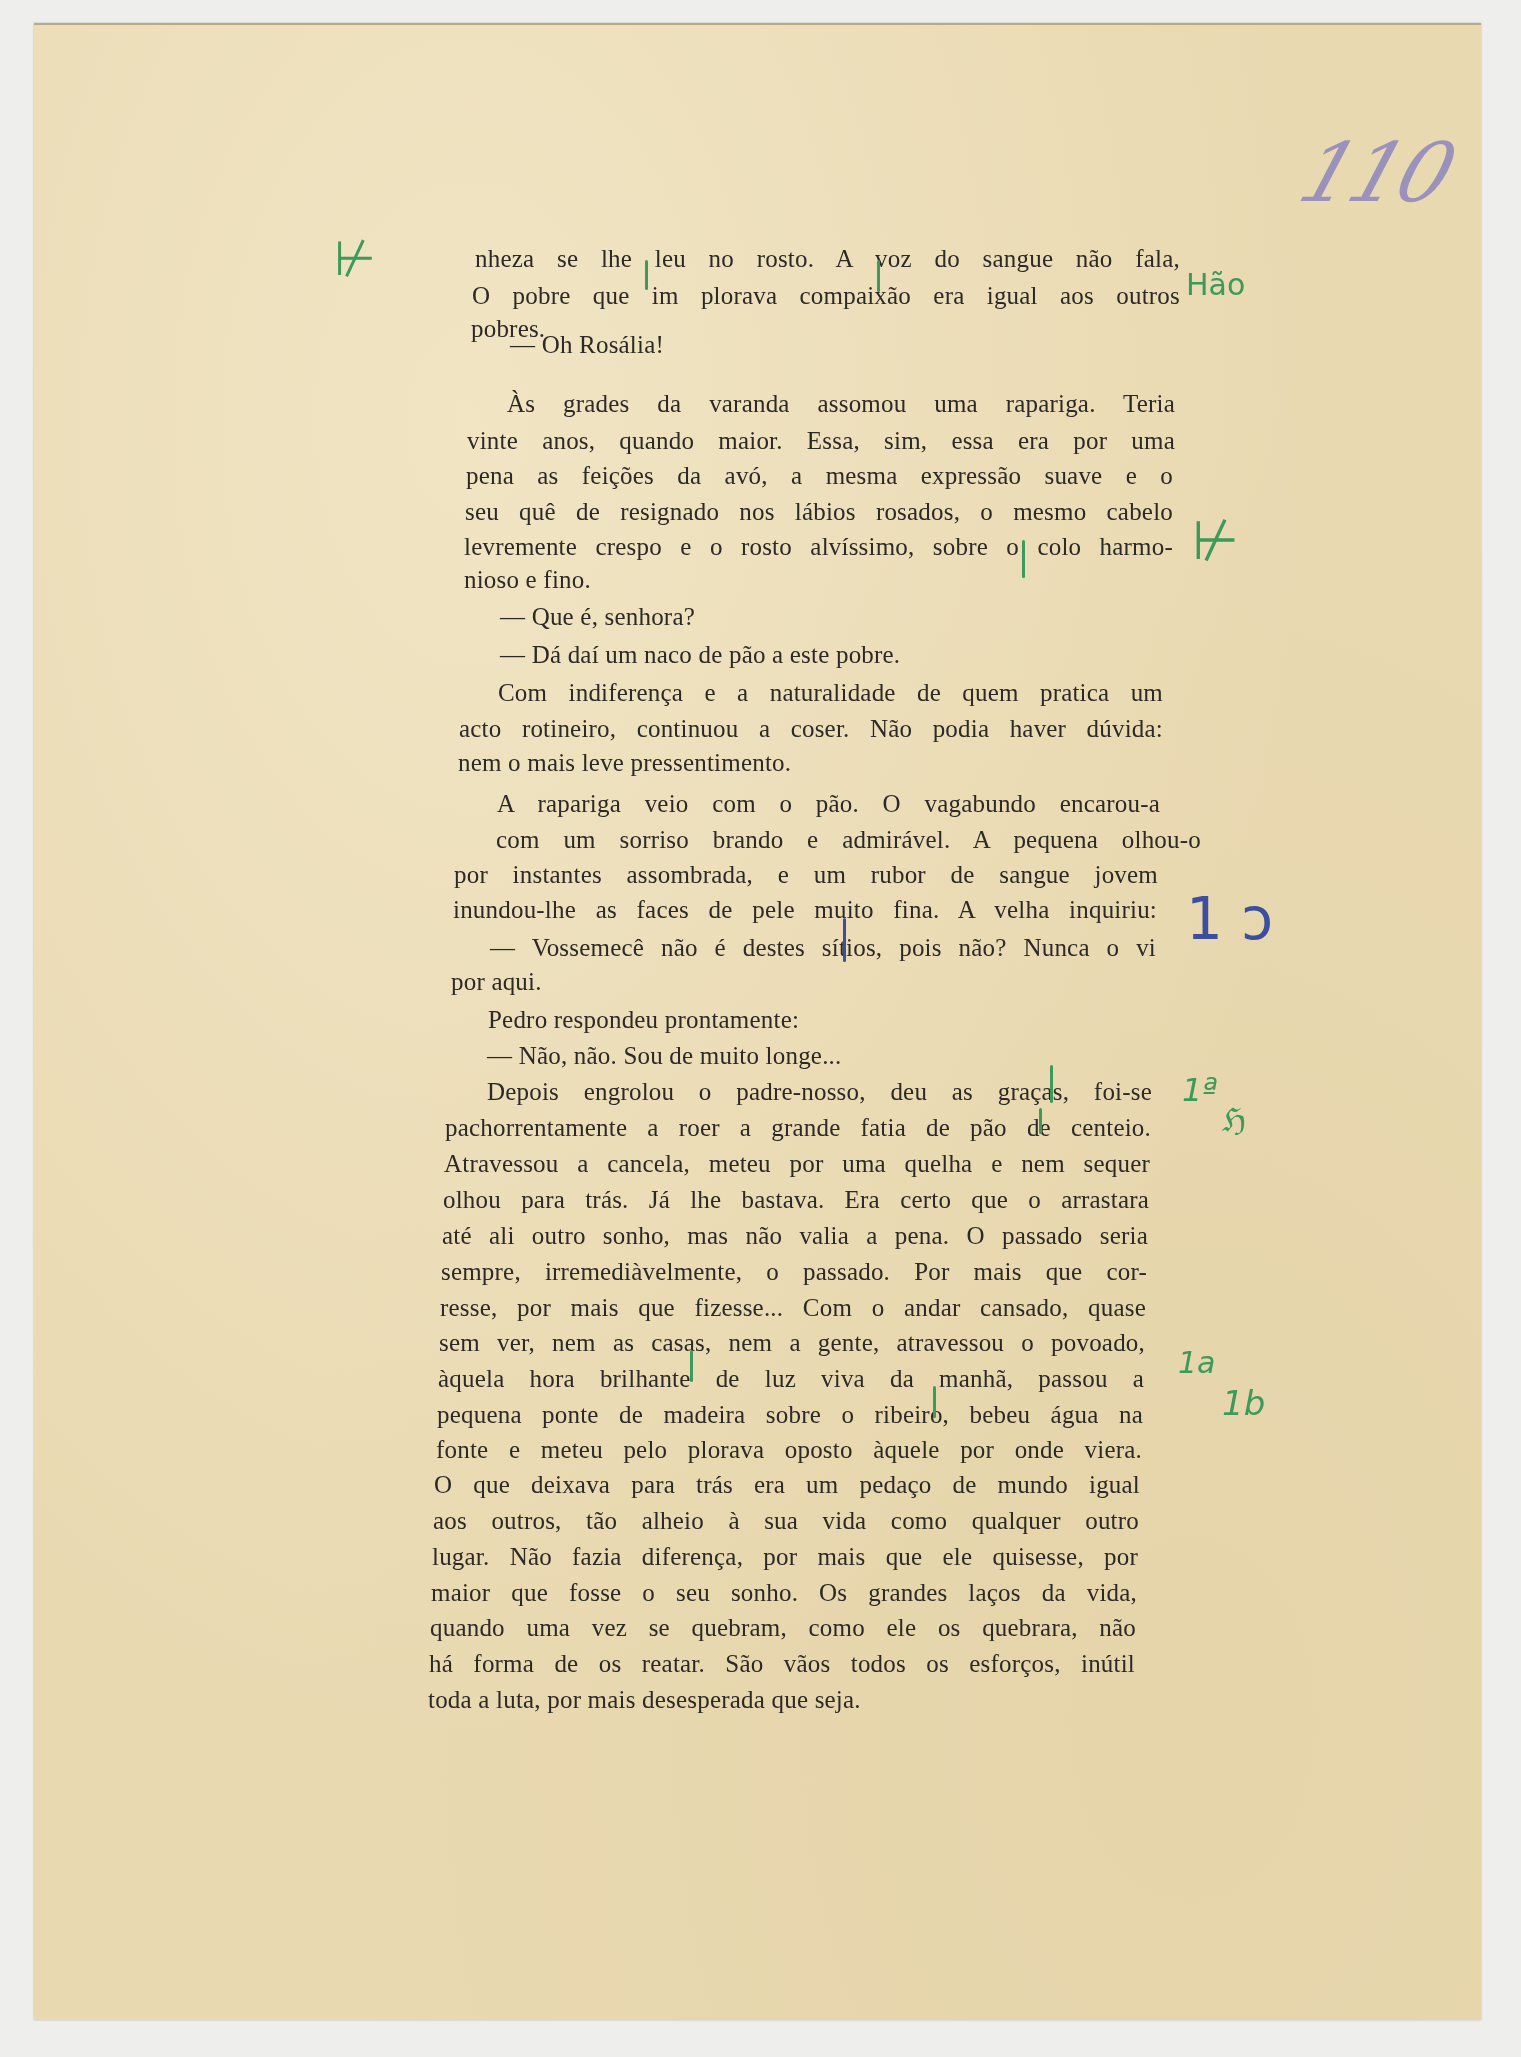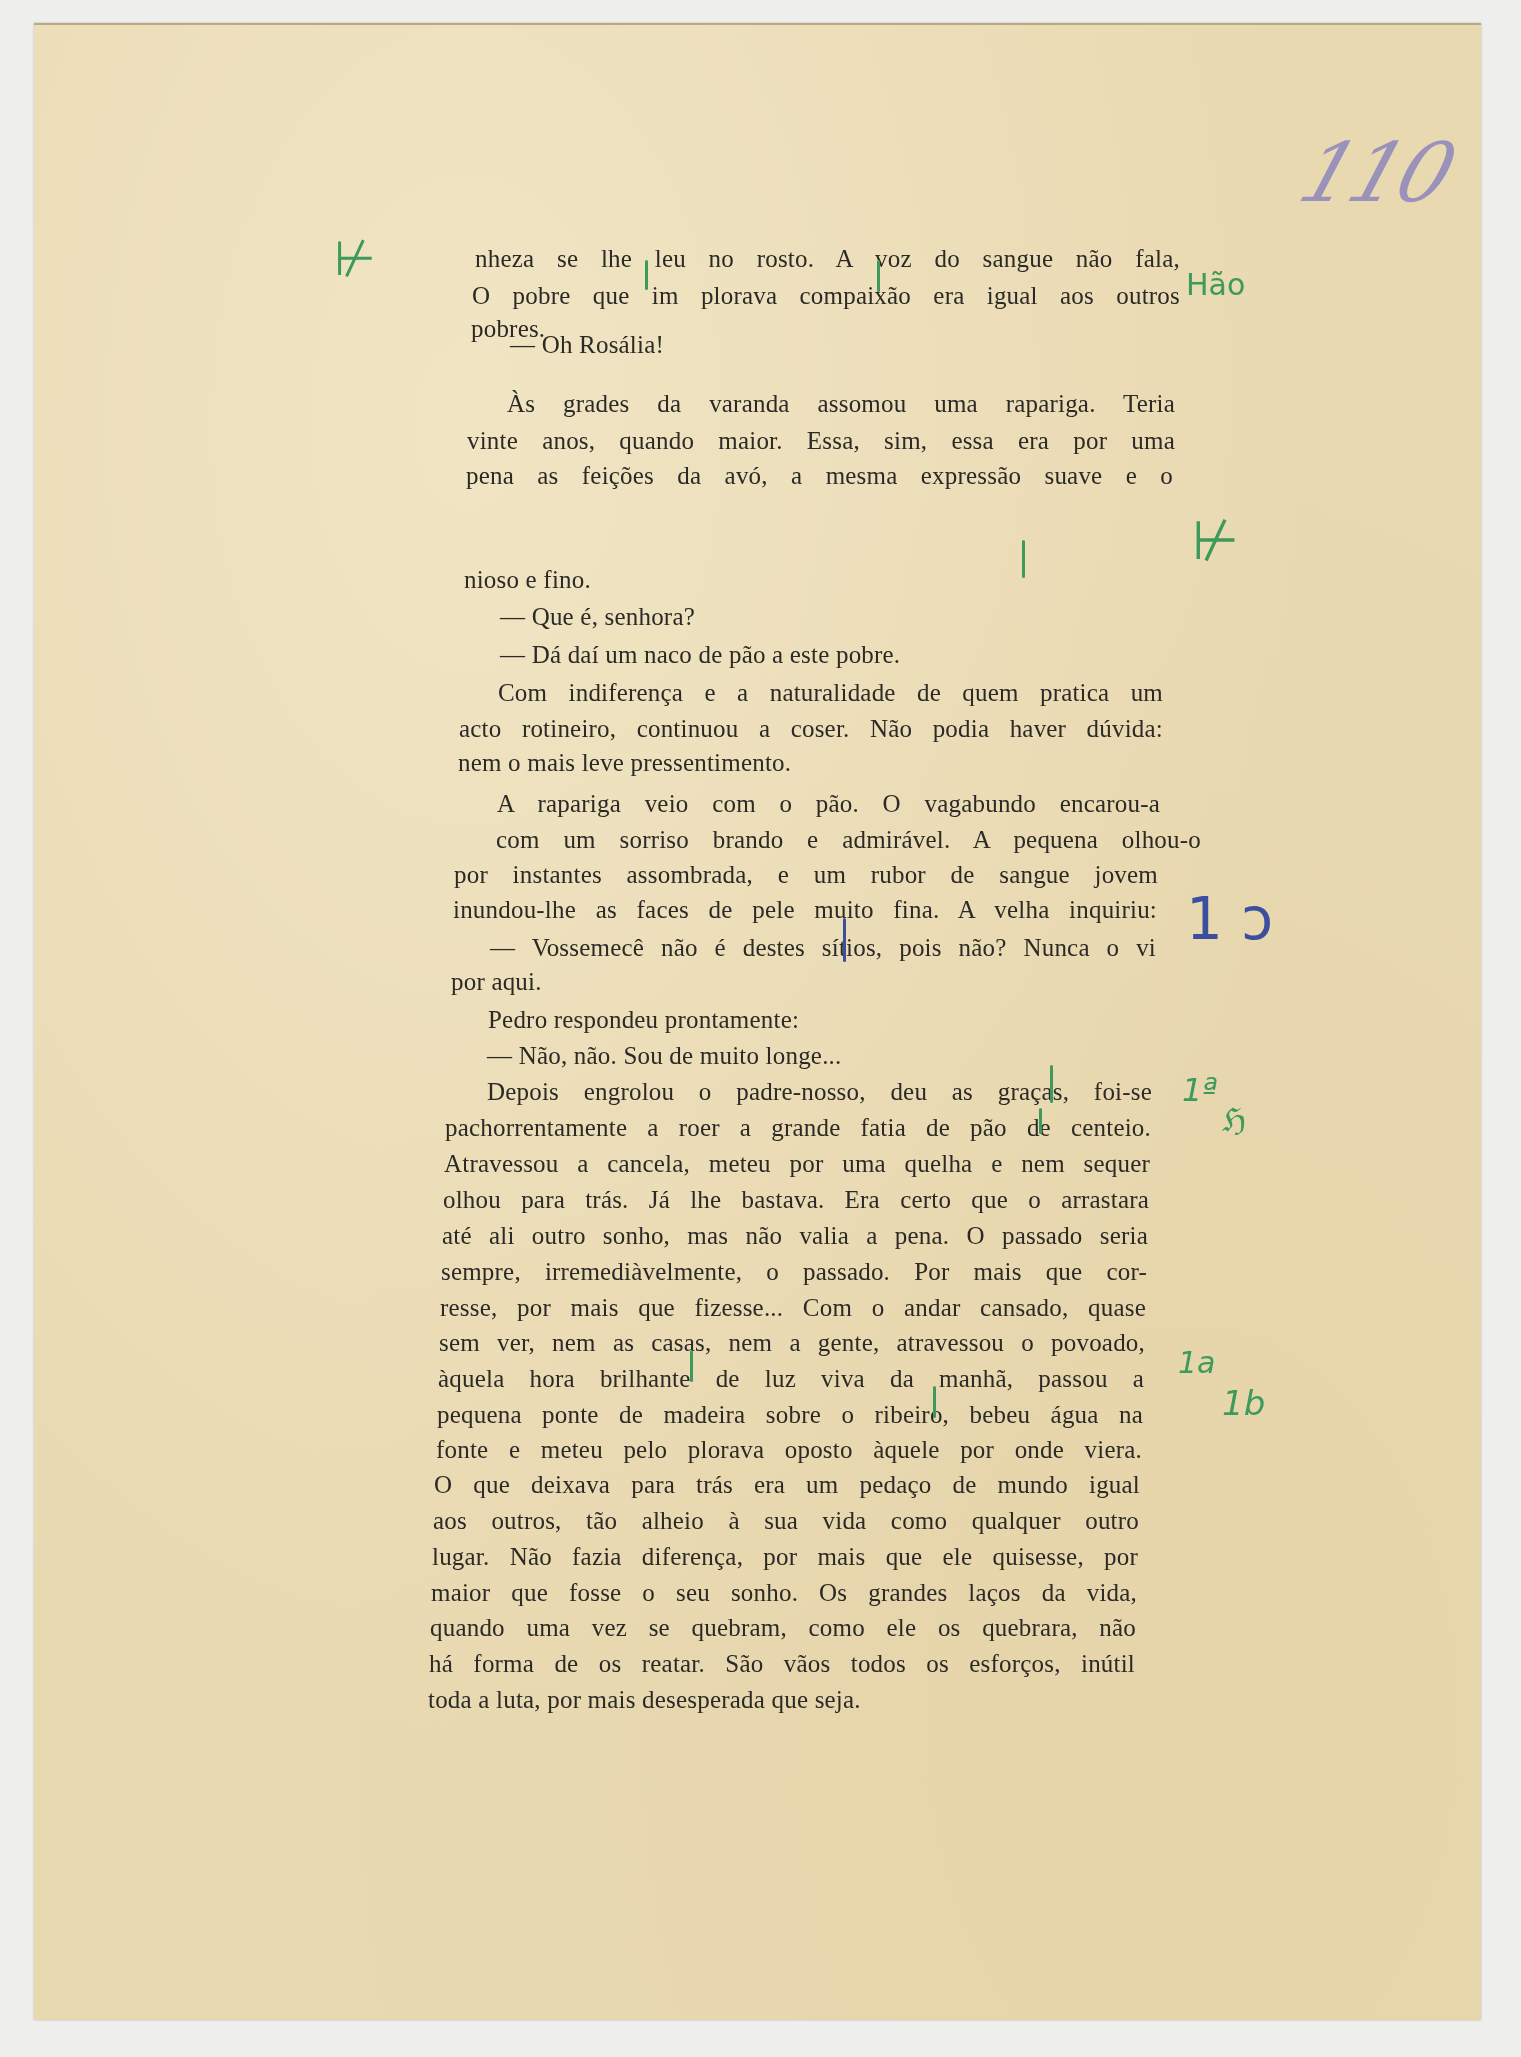--- a/index.html
+++ b/index.html
@@ -85,20 +85,22 @@
   <div class="page-number">110</div>
 
   <div class="text-block" id="text-block">
       <div class="line" style="left: 441px; top: 220px; width: 705px;">nheza se lhe leu no rosto. A voz do sangue não fala,</div>
       <div class="line" style="left: 438px; top: 257px; width: 708px;">O pobre que im plorava compaixão era igual aos outros</div>
       <div class="line short" style="left: 437px; top: 290px; width: 90px;">pobres.</div>
       <div class="line short" style="left: 476px; top: 306px; width: 170px;">— Oh Rosália!</div>
       <div class="line" style="left: 473px; top: 365px; width: 668px;">Às grades da varanda assomou uma rapariga. Teria</div>
       <div class="line" style="left: 433px; top: 402px; width: 708px;">vinte anos, quando maior. Essa, sim, essa era por uma</div>
       <div class="line" style="left: 432px; top: 437px; width: 707px;">pena as feições da avó, a mesma expressão suave e o</div>
+      <div class="line" style="left: 431px; top: 473px; width: 708px;">seu quê de resignado nos lábios rosados, o mesmo cabelo</div>
+      <div class="line" style="left: 430px; top: 508px; width: 709px;">levremente crespo e o rosto alvíssimo, sobre o colo harmo-</div>
       <div class="line short" style="left: 430px; top: 541px; width: 145px;">nioso e fino.</div>
       <div class="line short" style="left: 466px; top: 578px; width: 222px;">— Que é, senhora?</div>
       <div class="line short" style="left: 466px; top: 616px; width: 491px;">— Dá daí um naco de pão a este pobre.</div>
       <div class="line" style="left: 464px; top: 654px; width: 665px;">Com indiferença e a naturalidade de quem pratica um</div>
       <div class="line" style="left: 425px; top: 690px; width: 704px;">acto rotineiro, continuou a coser. Não podia haver dúvida:</div>
       <div class="line short" style="left: 424px; top: 724px; width: 392px;">nem o mais leve pressentimento.</div>
       <div class="line" style="left: 463px; top: 765px; width: 663px;">A rapariga veio com o pão. O vagabundo encarou-a</div>
       <div class="line" style="left: 420px; top: 801px; width: 705px; margin-left: 42px;">com um sorriso brando e admirável. A pequena olhou-o</div>
       <div class="line" style="left: 420px; top: 836px; width: 704px;">por instantes assombrada, e um rubor de sangue jovem</div>
       <div class="line" style="left: 419px; top: 871px; width: 704px;">inundou-lhe as faces de pele muito fina. A velha inquiriu:</div>

